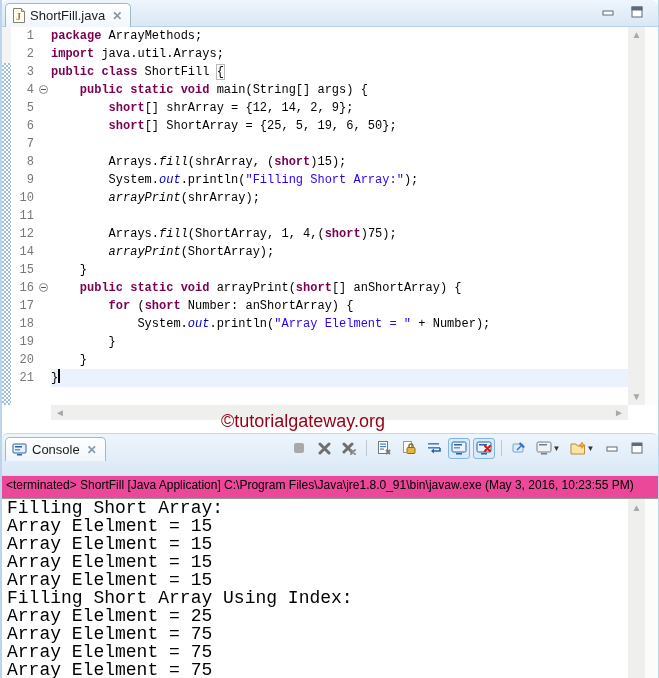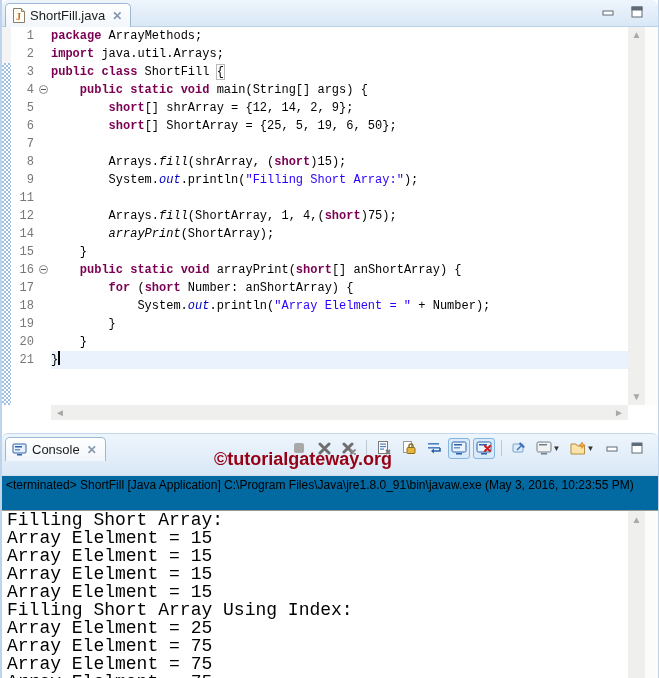--- a/index.html
+++ b/index.html
@@ -45,40 +45,40 @@
   .overview { width:13px; background:#fcfcfb; }
   .scroll-arrow { color:#a9a9a9; font-size:10px; line-height:10px; }
 
   
   .hscroll-row { display:flex; height:15px; background:#fff; }
   .hs-spacer { width:49px; }
   .hs-track { flex:1; background:#efefee; display:flex; justify-content:space-between; align-items:center;
               padding:0 4px; margin-right:30px; }
 
   .watermark { position:absolute; left:301px; top:411px; transform:translateX(-50%);
-               font-size:18px; font-weight:bold; color:var(--wm); z-index:5; letter-spacing:0px;
-               font-family:"Liberation Sans", sans-serif;margin-top:38px; }
+               font-size:18px; font-weight:normal; color:var(--wm); z-index:5; letter-spacing:0px;
+               font-family:"Liberation Sans", sans-serif; }
 
   .gap-strip { height:13px; background:#fff; }
 
   
   .ctabbar { position:relative; height:43px; background:linear-gradient(#eef5fc,#d9e8f6);
              border-top:1px solid #c3d7ea; border-bottom:1px solid #cfdfef;
              border-top-left-radius:6px; border-top-right-radius:6px; }
   .ctab { position:absolute; left:3px; top:3px; height:24px; display:flex; align-items:center; gap:5px;
           padding:0 8px 0 6px; background:linear-gradient(#ffffff,#f0f6fb);
           border:1px solid #9cb8d4; border-bottom:none; border-top-left-radius:5px; border-top-right-radius:5px;
           font-size:13px; color:#1c1c1c; }
   .ctools { position:absolute; right:10px; top:3px; display:flex; align-items:center; gap:3px; height:22px; }
   .tool { width:22px; height:21px; display:flex; align-items:center; justify-content:center; border-radius:3px; }
   .tool.sel { background:#d9eafa; border:1px solid #84b4e0; }
   .tsep { width:1px; height:16px; background:#bcc8d4; margin:0 3px; }
   .dd { font-size:8px; color:#333; margin-left:1px; }
 
-  .statusline { height:35px; background:#0369a1; border-bottom:1px solid #999;
+  .statusline { height:23px; background:#ec4899; border-bottom:1px solid #999;
                 font-size:12px; color:#000; padding:2px 0 0 4px; white-space:nowrap; overflow:hidden; }
 
   .console-area { position:relative; display:flex; height:198px; background:#fff; }
   .cout { flex:1; padding-left:5px; font-family:"Liberation Mono", monospace; font-size:18px; color:#000; }
   .cout div { height:18px; line-height:18px; white-space:pre; }
   .cvscroll { width:17px; background:#efefee; display:flex; flex-direction:column; align-items:center; padding-top:4px; }
   .coverview { width:13px; background:#fcfcfb; }
 </style>
 </head>
 <body>
@@ -151,20 +151,25 @@
         </div>
         <div class="crow">
           <span class="ln">8</span>
           <span class="fold"></span>
           <span class="codecell"><span class="tk-pl">        Arrays.</span><span class="tk-sm">fill</span><span class="tk-pl">(shrArray, (</span><span class="tk-kw">short</span><span class="tk-pl">)15);</span></span>
         </div>
         <div class="crow">
           <span class="ln">9</span>
           <span class="fold"></span>
           <span class="codecell"><span class="tk-pl">        System.</span><span class="tk-sf">out</span><span class="tk-pl">.println(</span><span class="tk-str">"Filling Short Array:"</span><span class="tk-pl">);</span></span>
+        </div>
+        <div class="crow">
+          <span class="ln">10</span>
+          <span class="fold"></span>
+          <span class="codecell"><span class="tk-pl">        </span><span class="tk-sm">arrayPrint</span><span class="tk-pl">(shrArray);</span></span>
         </div>
         <div class="crow">
           <span class="ln">11</span>
           <span class="fold"></span>
           <span class="codecell"></span>
         </div>
         <div class="crow">
           <span class="ln">12</span>
           <span class="fold"></span>
           <span class="codecell"><span class="tk-pl">        Arrays.</span><span class="tk-sm">fill</span><span class="tk-pl">(ShortArray, 1, 4,(</span><span class="tk-kw">short</span><span class="tk-pl">)75);</span></span>

